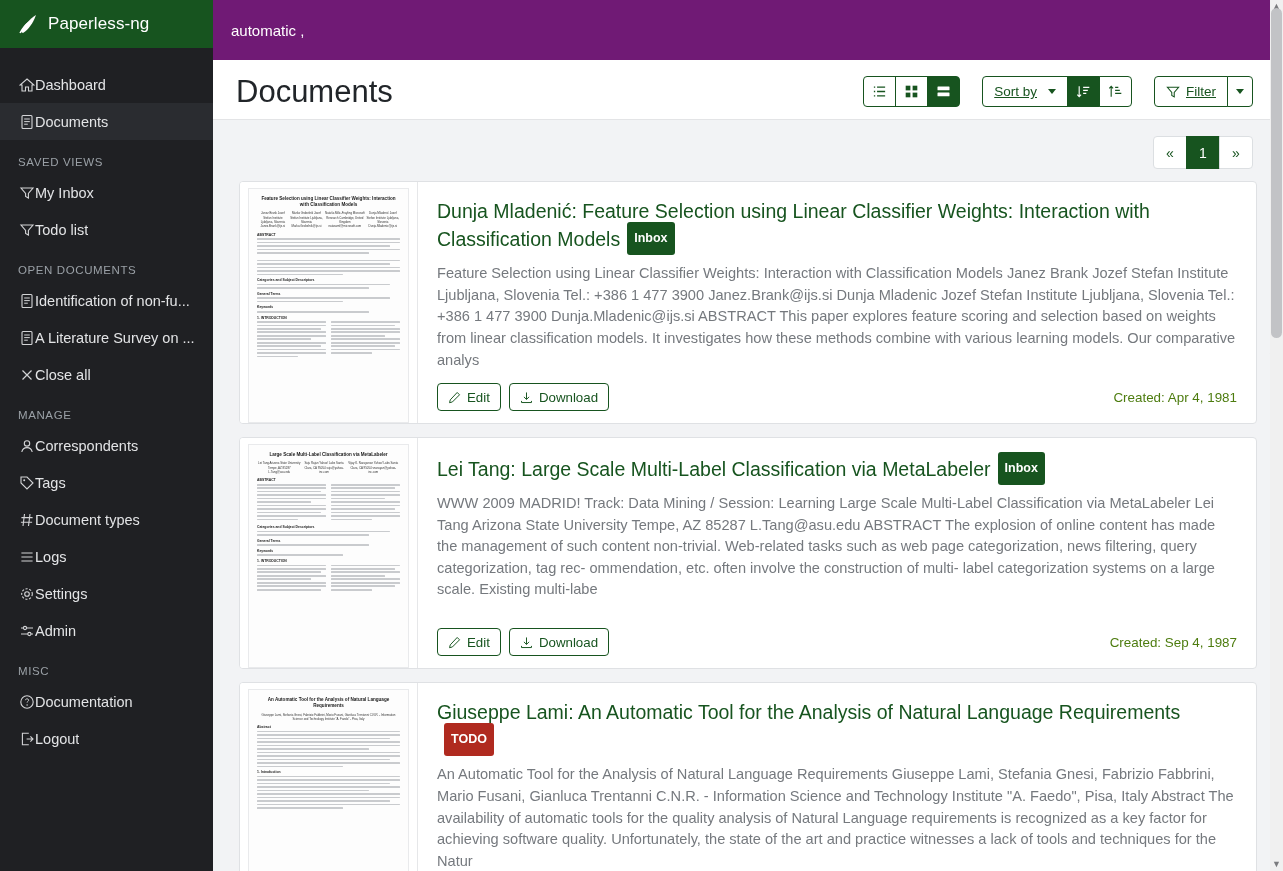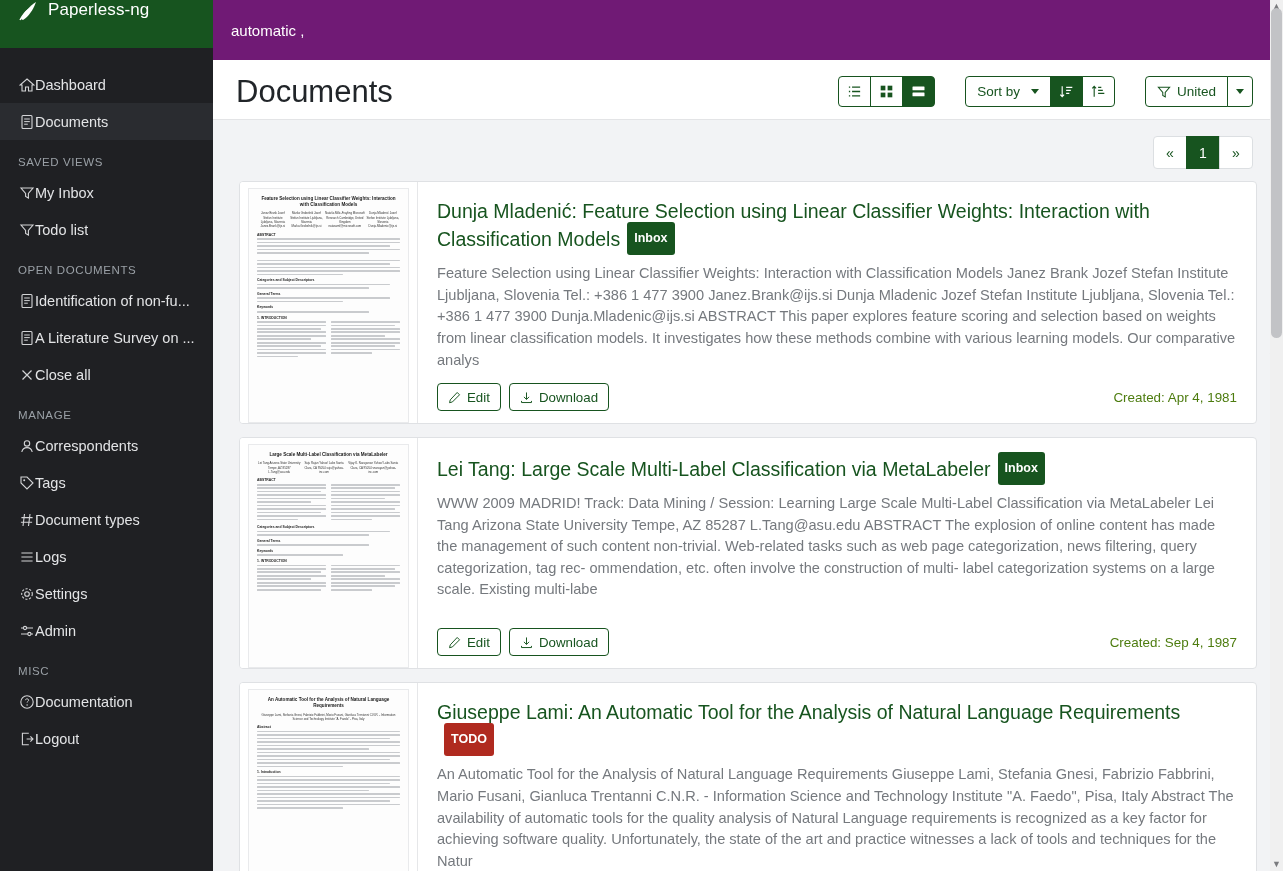--- a/index.html
+++ b/index.html
@@ -21,21 +21,21 @@
   
   .topbar {
     position: absolute; top: 0; left: 0;
     width: 1283px; height: 48px;
     display: flex; align-items: stretch;
     z-index: 30;
   }
   .brand {
     width: 213px; height: 48px;
     background: #17541f;
-    display: flex; 
+    display: flex; align-items: center;
     padding-left: 18px;
     gap: 10px;
   }
   .brand-logo { width: 20px; height: 22px; display: block; }
   .brand-title {
     color: #ffffff;
     font-size: 17px;
     letter-spacing: .1px;
   }
   .searchwrap {
@@ -121,21 +121,21 @@
     color: #17541f;
     font-family: "Liberation Sans", sans-serif;
     font-size: 13.5px;
     display: inline-flex; align-items: center; justify-content: center;
     gap: 6px;
     padding: 0 11px;
     cursor: pointer;
     white-space: nowrap;
   }
   .btn-group .btn { border-radius: 0; margin-left: -1px; }
-  .btn-group .btn:first-child { border-radius: 4px 0 0 4px; margin-left: 16px; }
+  .btn-group .btn:first-child { border-radius: 4px 0 0 4px; margin-left: 8px; text-decoration: underline; }
   .btn-group .btn:last-child { border-radius: 0 4px 4px 0; }
   .btn.active { background: #17541f; color: #fff; }
 
   .viewbtn { width: 33px; padding: 0; }
 
   .sortby {
     border-radius: 4px 0 0 4px;
   }
   .dropdown-caret {
     display: inline-block;
@@ -542,21 +542,21 @@
           </button>
         </div>
 
         <div class="btn-group">
           <button class="btn filterbtn">
             <span>
               <svg width="14" height="14" viewBox="0 0 16 16">
                   <path d="M1.6 2.6h12.8l-5 5.8V13.6l-2.8-1.7V8.4Z" fill="none" stroke="#17541f" stroke-width="1.2"></path>
                 </svg>
             </span>
-            <span>United</span>
+            <span>Filter</span>
           </button>
           <button class="btn filtercaret">
             <span class="dropdown-caret" style="margin-left:0"></span>
           </button>
         </div>
 
       </div>
     </div>
 
     <div class="content">

